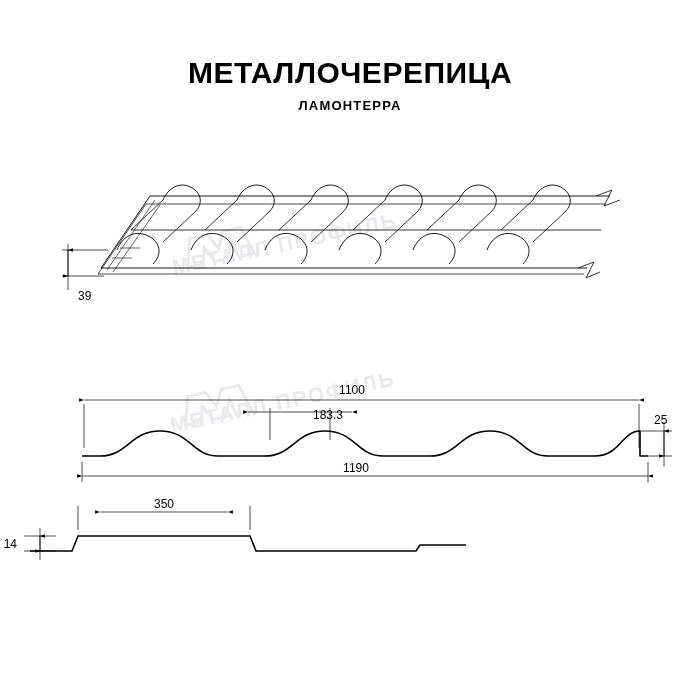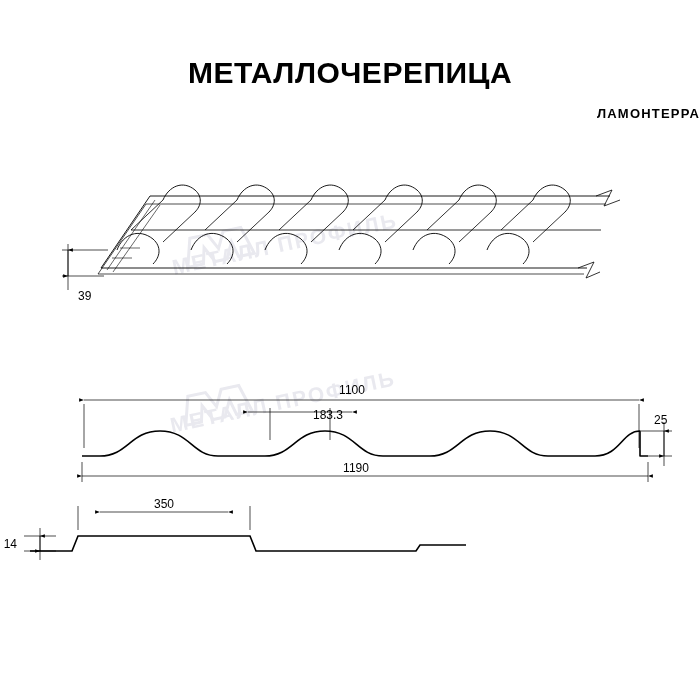--- a/index.html
+++ b/index.html
@@ -35,22 +35,21 @@
     letter-spacing: 0.5px;
     color: #000;
     line-height: 34px;
     margin: 0;
   }
   .sub-title {
     font-size: 13px;
     font-weight: bold;
     letter-spacing: 1.2px;
     color: #000;
-    margin-top: 16px;
-    text-align: right;
+    margin-top: 8px;
   }
   svg.diagram {
     position: absolute;
     left: 0;
     top: 0;
     width: 700px;
     height: 700px;
   }
   .wm {
     position: absolute;

